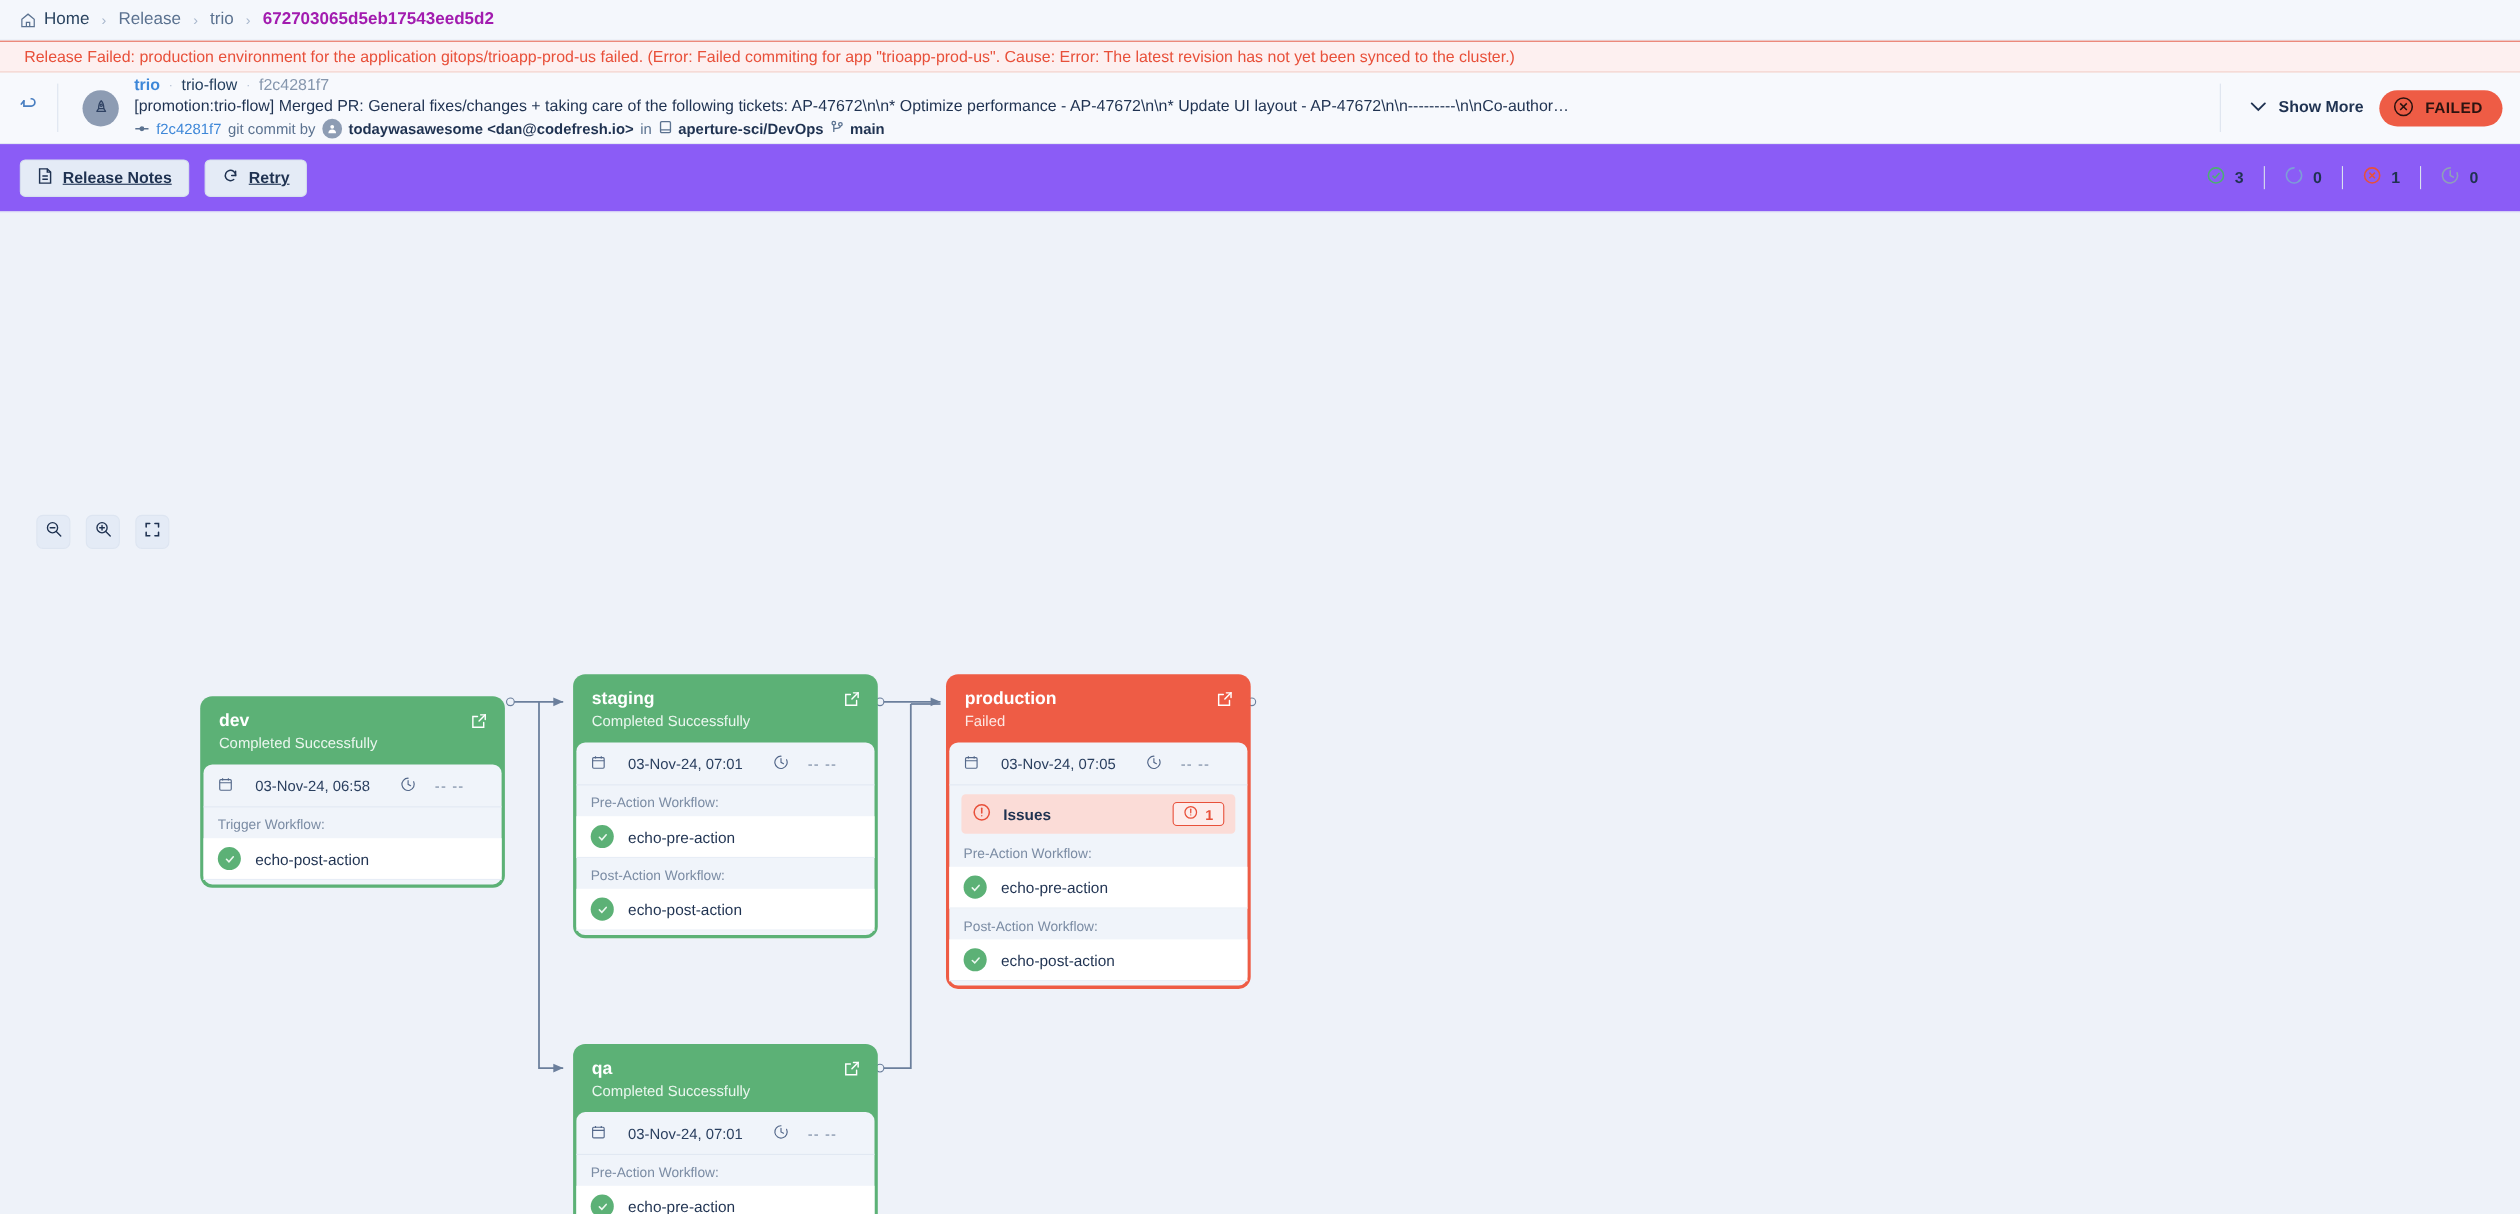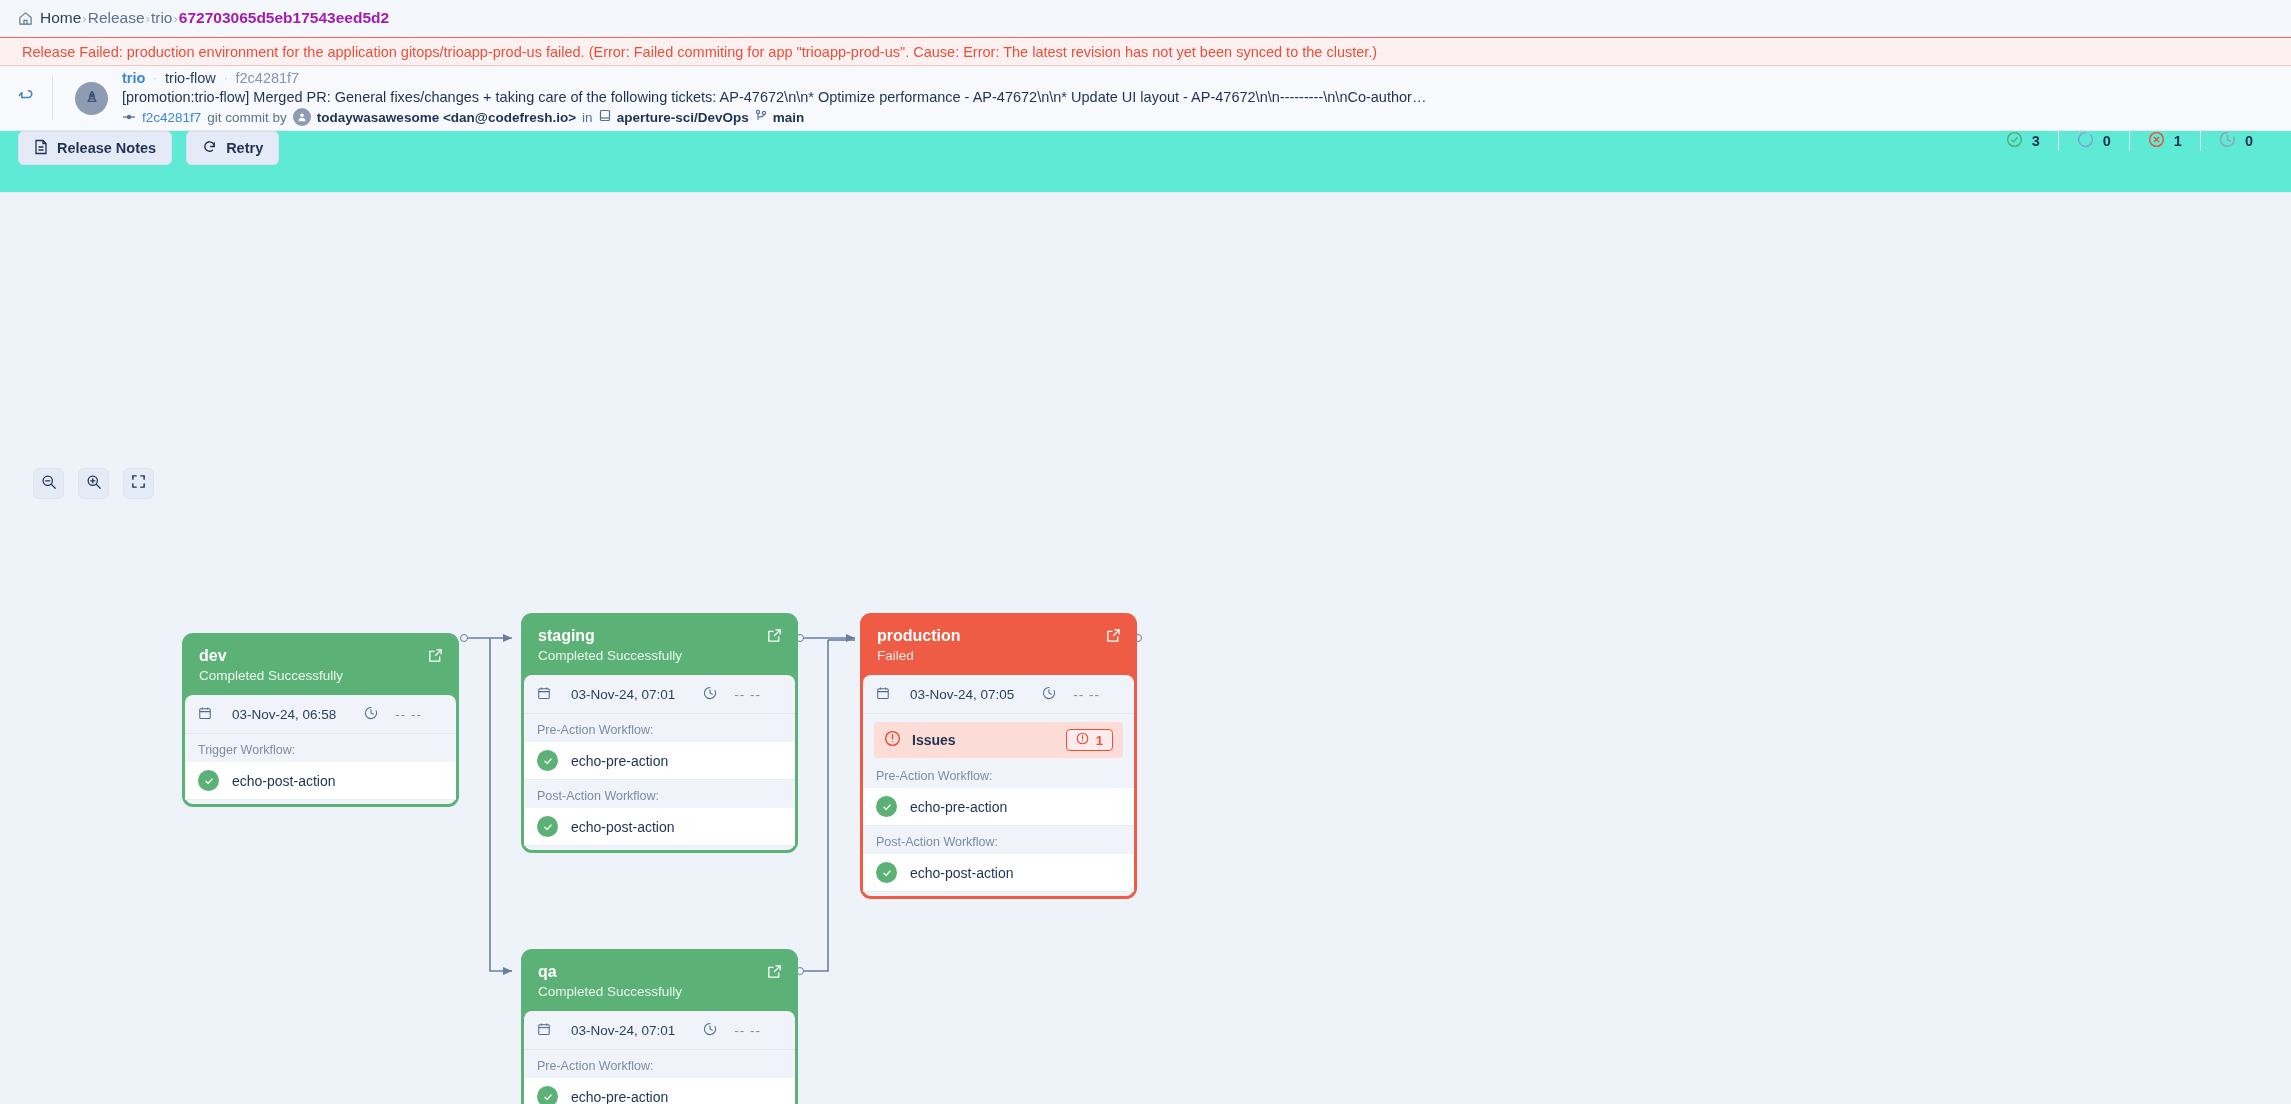--- a/index.html
+++ b/index.html
@@ -10,21 +10,21 @@
     color: #1f3251;
     overflow: hidden;
   }
 
   
   .breadcrumb-bar {
     height: 37px;
     background: #f4f7fc;
     display: flex; align-items: center;
     padding: 0 0 0 18px;
-    gap: 1px;
+    gap: 11px;
     font-size: 15.5px;
     border-bottom: 1px solid #e3e9f3;
   }
   .bc-home { display: flex; align-items: center; gap: 7px; color: #29435f; font-weight: 500;}
   .bc-link { color: #5b7290; font-weight: 500; }
   .bc-sep { color: #a9b8cd; font-size: 13px; }
   .bc-current { color: #a21caf; font-weight: 700; }
   .house { width: 15px; height: 15px; display:block; }
 
   
@@ -91,25 +91,26 @@
   .failed-pill {
     background: #ee5c45; color: #2b1310;
     border-radius: 17px; height: 33px;
     display: flex; align-items: center; gap: 10px;
     padding: 0 18px 0 12px;
     font-weight: 700; font-size: 14px; letter-spacing: .4px;
   }
 
   
   .toolbar {
-    height: 62px; background: #5eead4;
-    display: flex; align-items: flex-start;
+    height: 62px; background: #8b5cf6;
+    display: flex; align-items: center;
     padding: 0 18px;
     position: relative;
     border-bottom: 1px solid #e6ebf4;
+    text-decoration: underline;
   }
   .tb-btn {
     height: 34px; background: #e4ebf6;
     border: 1px solid #d7e0ee; border-radius: 5px;
     display: flex; align-items: center; gap: 9px;
     padding: 0 15px; margin-right: 14px;
     font-size: 14.5px; font-weight: 700; color: #1f3251;
   }
   .counters { position: absolute; right: 20px; display: flex; align-items: center; }
   .counter { display: flex; align-items: center; gap: 9px; padding: 0 18px; font-size: 14.5px; font-weight: 700; color:#1f3251;}
@@ -263,20 +264,40 @@
       <span>
         <svg width="12" height="13" viewBox="0 0 12 13" fill="none" stroke="#5b7290" stroke-width="1.2">
           <circle cx="3" cy="3" r="1.6"></circle>
             <circle cx="9" cy="4" r="1.6"></circle>
             <path d="M3 4.6 V11 M3 8 C6 8 9 7.5 9 5.6"></path>
         </svg>
       </span>
       <span class="hm-strong">main</span>
     </div>
   </div>
+  <div class="header-right">
+    <div class="divider-v"></div>
+    <div class="show-more">
+      <span>
+        <svg width="16" height="10" viewBox="0 0 16 10" fill="none" stroke="#1f3251" stroke-width="1.7" stroke-linecap="round">
+          <path d="M2 2 L8 8 L14 2"></path>
+        </svg>
+      </span>
+      <span>Show More</span>
+    </div>
+    <div class="failed-pill">
+      <span>
+        <svg width="20" height="20" viewBox="0 0 20 20" fill="none" stroke="#2b1310" stroke-width="1.4">
+          <circle cx="10" cy="10" r="8"></circle>
+            <path d="M7 7 L13 13 M13 7 L7 13"></path>
+        </svg>
+      </span>
+      <span>FAILED</span>
+    </div>
+  </div>
 </div>
 
 <div class="toolbar">
   <div class="tb-btn">
     <span>
       <svg width="14" height="16" viewBox="0 0 14 16" fill="none" stroke="#1f3251" stroke-width="1.3">
         <path d="M2 1.5 H9 L12 4.5 V14.5 H2 Z"></path>
           <path d="M9 1.5 V4.5 H12"></path>
           <path d="M4.5 8 H9.5 M4.5 11 H9.5"></path>
       </svg>

